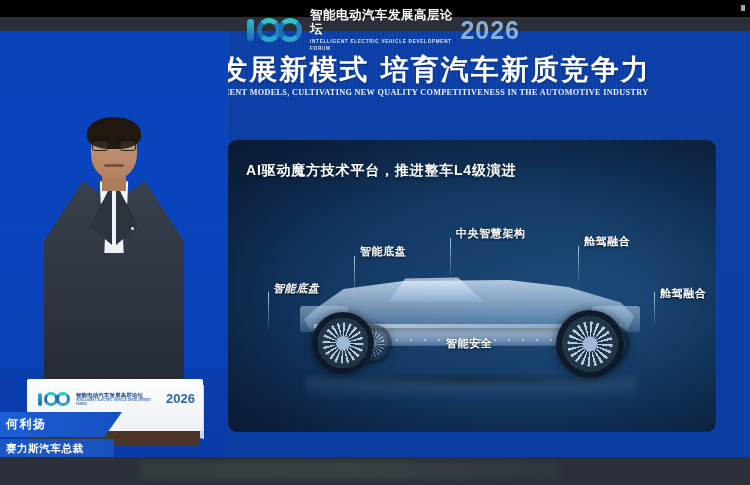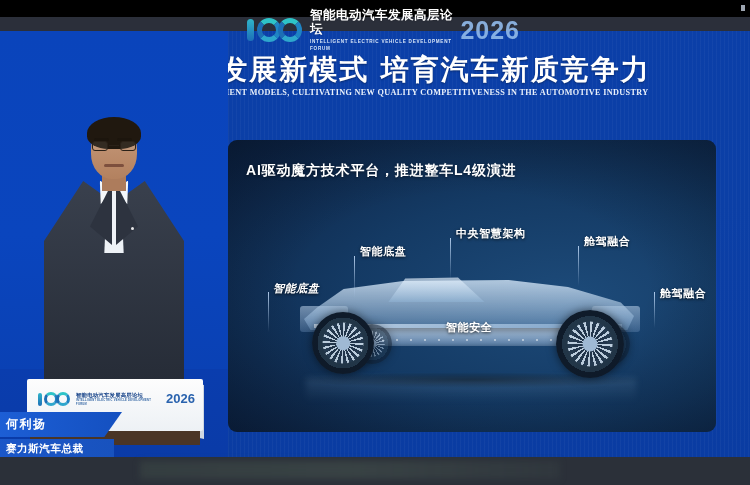--- a/index.html
+++ b/index.html
@@ -158,21 +158,21 @@
   
   .lbl{position:absolute;font-size:11px;font-weight:bold;color:#ffffff;letter-spacing:.6px;
      text-shadow:0 1px 3px rgba(0,0,0,.75);white-space:nowrap;}
   .tick{position:absolute;width:1px;background:linear-gradient(180deg,rgba(200,225,255,.85),rgba(200,225,255,0));}
 
   .lbl-dichassis{left:45px;top:141px;font-style:italic;}
   .lbl-power{left:132px;top:104px;}
   .lbl-arch{left:228px;top:86px;}
   .lbl-cockpit{left:356px;top:82px;margin-top:12px;}
   .lbl-adapt{left:432px;top:146px;}
-  .lbl-safety{left:218px;top:180px;}
+  .lbl-safety{left:218px;top:196px;}
   .tick1{left:40px;top:152px;height:40px;}
   .tick2{left:126px;top:116px;height:42px;}
   .tick3{left:222px;top:98px;height:42px;}
   .tick4{left:350px;top:106px;height:40px;}
   .tick5{left:426px;top:152px;height:36px;}
 </style>
 </head>
 <body>
 
 <div class="screen">

